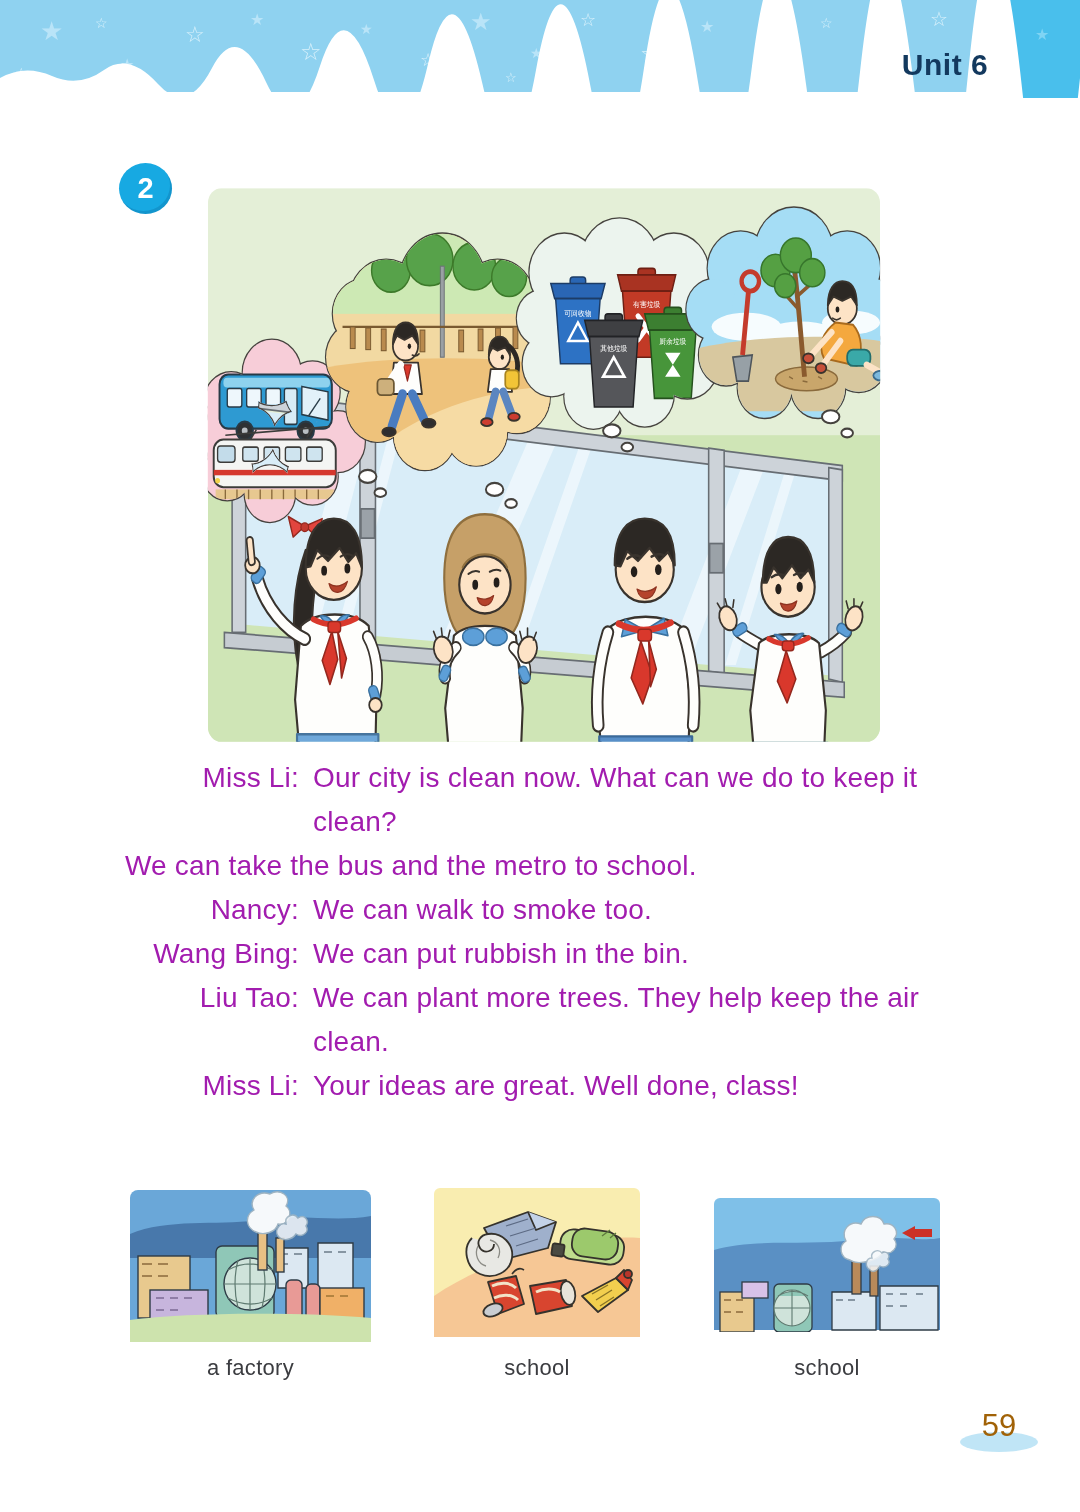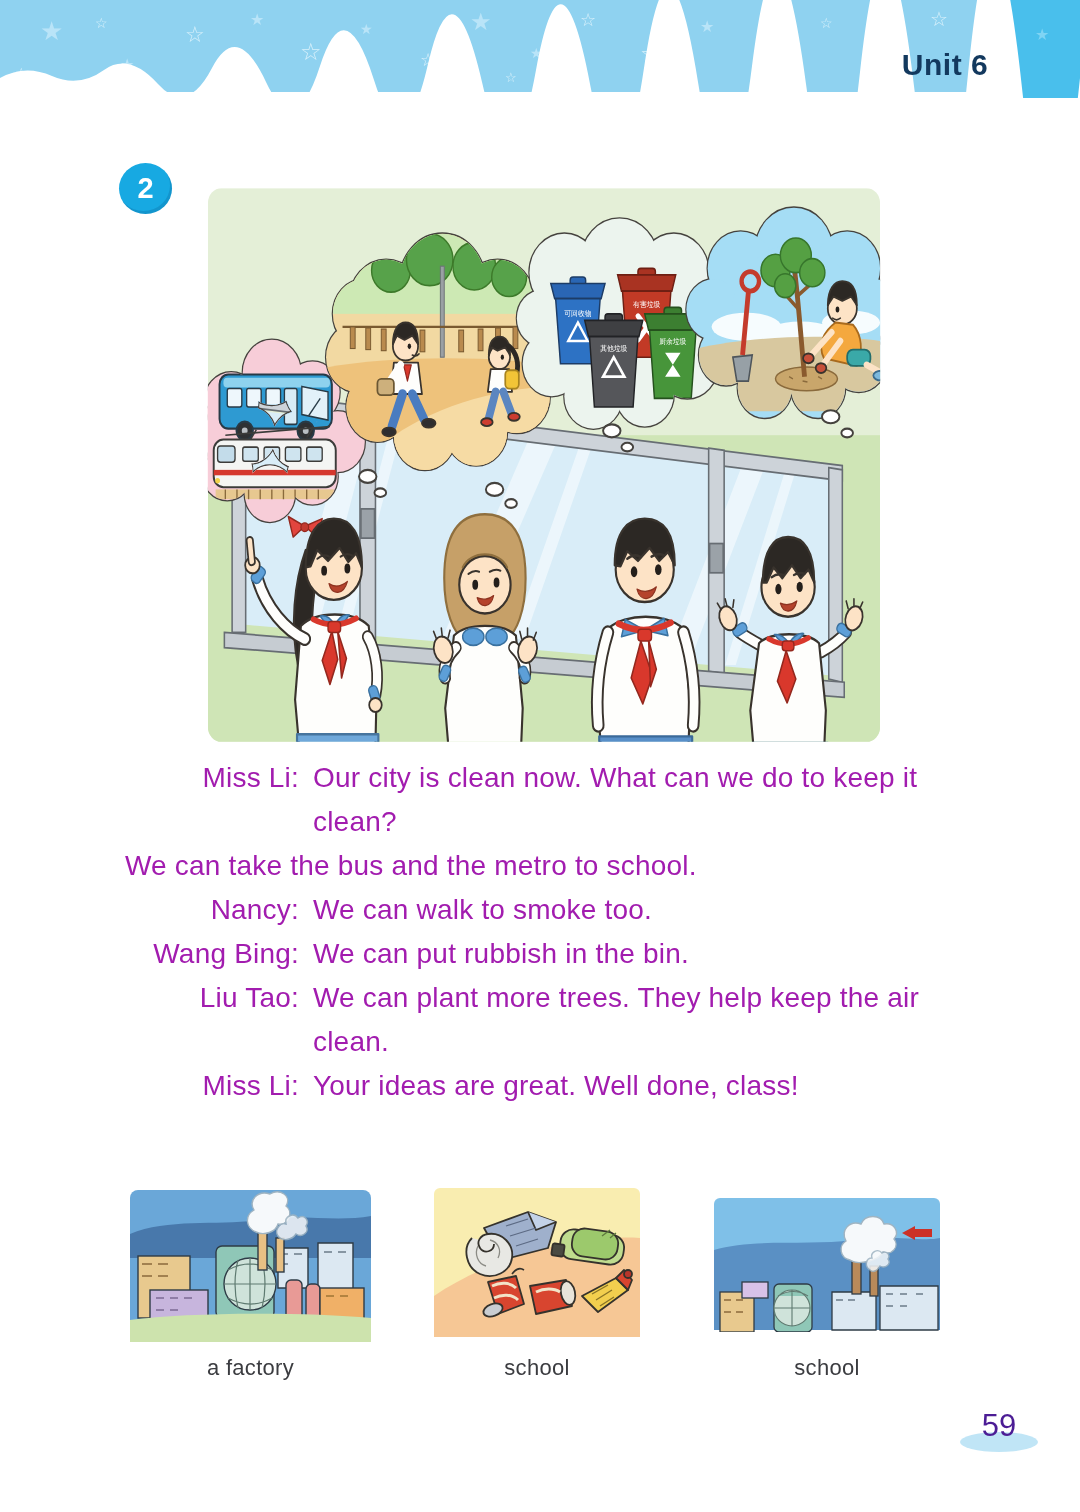--- a/index.html
+++ b/index.html
@@ -39,21 +39,21 @@
   .vocab-label {
     position:absolute; text-align:center; font-size:22px; color:#3b3c40; letter-spacing:.3px;
   }
   
   .page-num-smudge {
     position:absolute; left:960px; top:1432px; width:78px; height:20px;
     background:#b5e0f4; border-radius:50%; opacity:.85;
   }
   .page-num {
     position:absolute; left:960px; top:1408px; width:78px; text-align:center;
-    font-size:31px; color:#4c1d95;
+    font-size:31px; color:#a16207;
   }
 </style>
 </head>
 <body>
 
 <div class="page">
 
   <div class="header-band">
     <svg viewBox="0 0 1080 110" preserveAspectRatio="none">
       <rect x="0" y="0" width="1080" height="92" fill="#8fd2f0"></rect>

